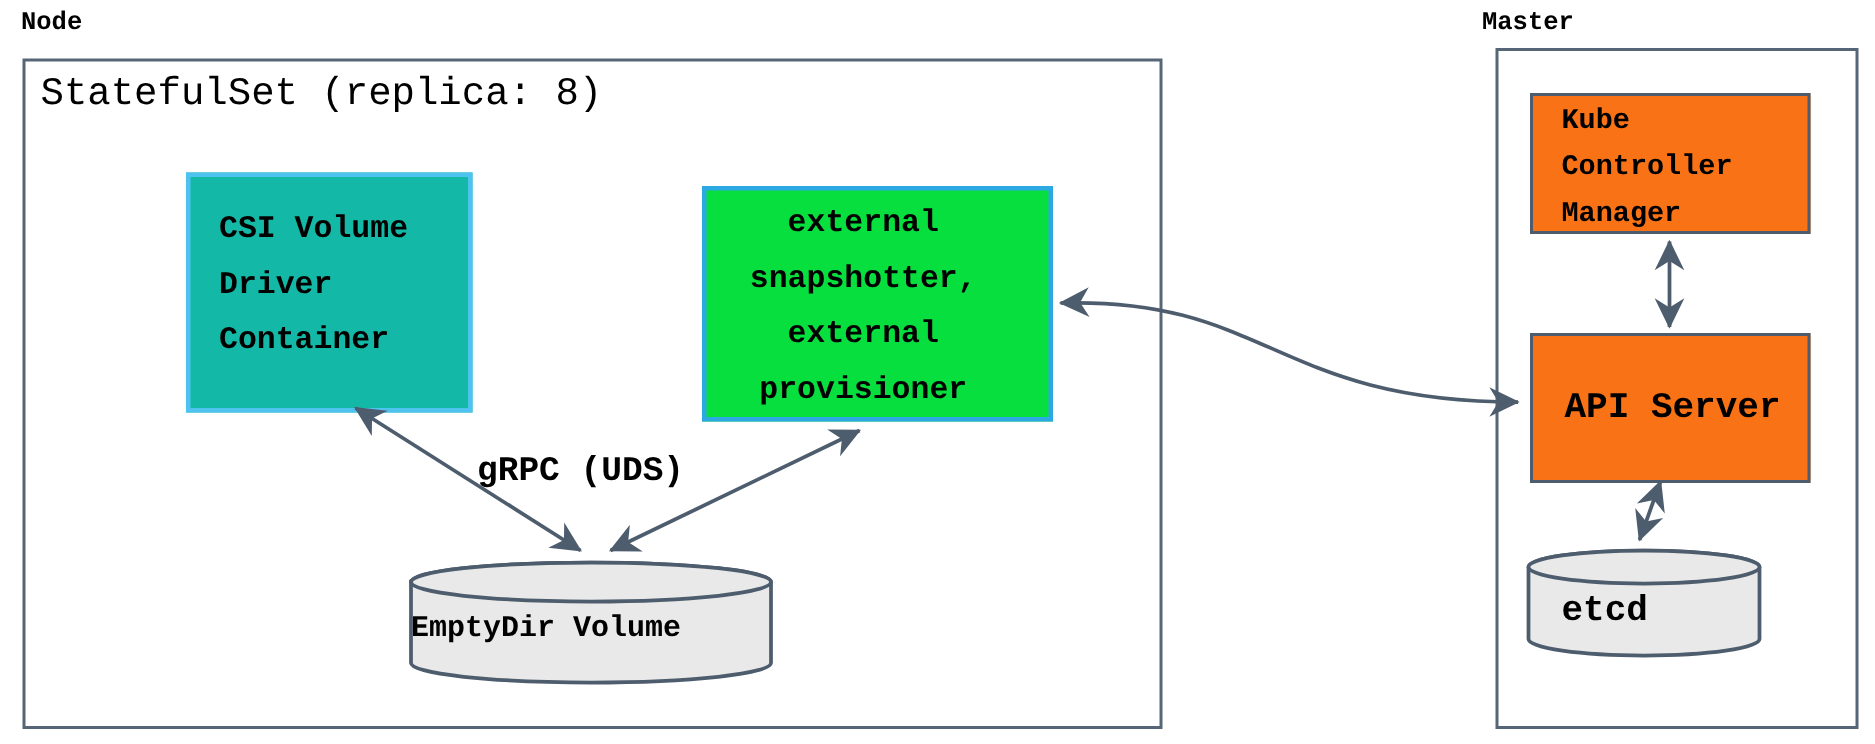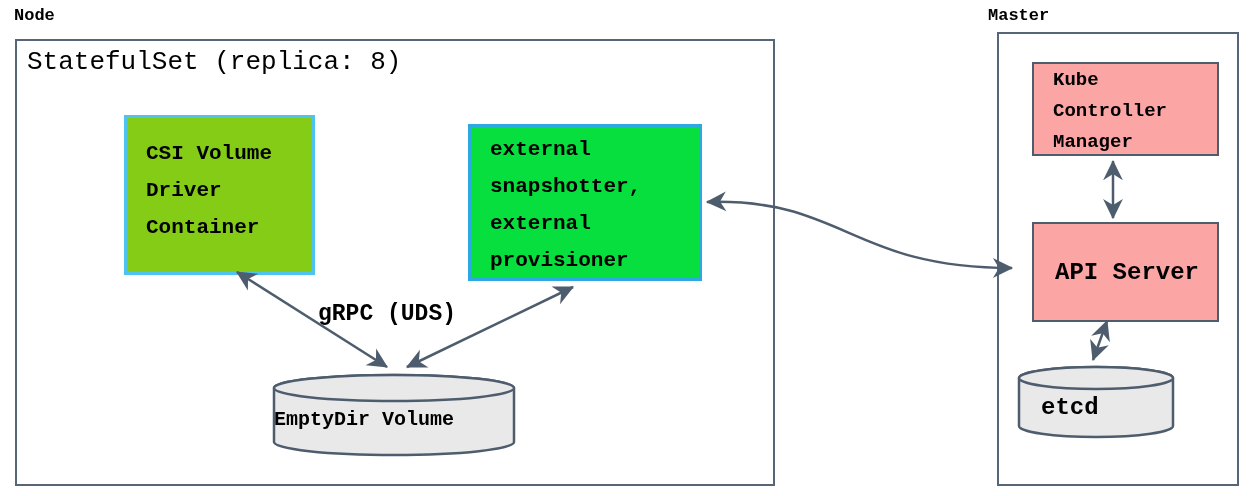--- a/index.html
+++ b/index.html
@@ -39,48 +39,48 @@
     color: #000000;
   }
 
   .fill-box {
     position: absolute;
     font-weight: bold;
     color: #000000;
   }
   #csi-driver-box {
     left: 124px; top: 115px; width: 191px; height: 160px;
-    background: #84cc16;
+    background: #14b8a6;
     border: 3px solid #4FC3EF;
     font-size: 21px;
     line-height: 37px;
     padding: 17px 8px 0 19px;
   }
   #sidecar-box {
     left: 468px; top: 124px; width: 234px; height: 157px;
     background: #06DF3E;
     border: 3px solid #2CA8E2;
     font-size: 21px;
     line-height: 37px;
     padding: 4px 38px 0 19px;
+    text-align: center;
   }
   #grpc-label {
     position: absolute;
     left: 318px; top: 301px;
     font-size: 23px;
     font-weight: bold;
   }
 
   .gray-box {
     position: absolute;
-    background: #fca5a5;
+    background: #f97316;
     border: 2px solid #4E5D6E;
     font-weight: bold;
     color: #000000;
-    margin-left: 12px;
   }
   #kcm-box {
     left: 1020px; top: 62px; width: 187px; height: 94px;
     font-size: 19px;
     line-height: 31px;
     padding: 1px 44px 0 19px;
   }
   #api-server-box {
     left: 1020px; top: 222px; width: 187px; height: 100px;
     font-size: 24px;

